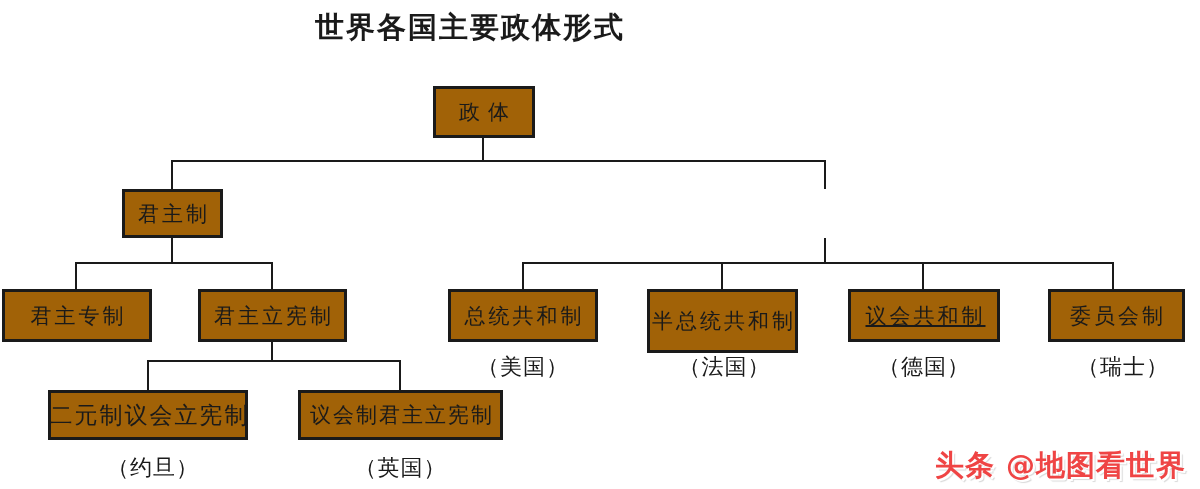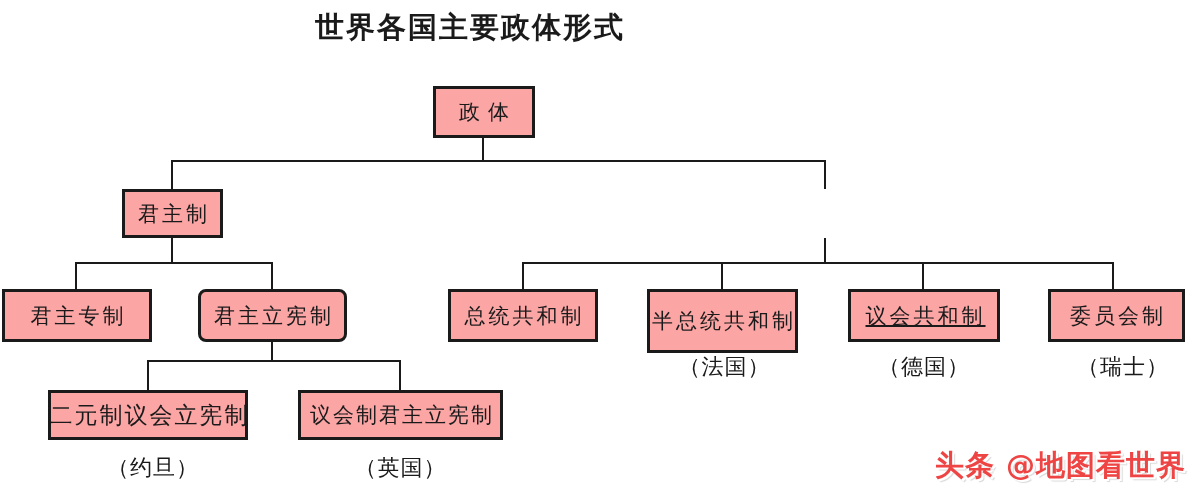--- a/index.html
+++ b/index.html
@@ -20,21 +20,21 @@
     font-size: 29px;
     font-weight: bold;
     letter-spacing: 2px;
     white-space: nowrap;
   }
 
   .box {
     position: absolute;
     box-sizing: border-box;
     border: 3px solid #1a1a1a;
-    background: #fca5a5;
+    background: #a16207;
     display: flex;
     align-items: center;
     justify-content: center;
     font-size: 21px;
     letter-spacing: 3px;
     white-space: nowrap;
     text-indent: 3px; 
   }
 
   .country {
@@ -45,21 +45,21 @@
     white-space: nowrap;
   }
 
   .hl, .vl { position: absolute; background: #1a1a1a; }
 
   
   .n-root  { left: 433px; top:  86px; width: 102px; height: 52px; letter-spacing: 8px; text-indent: 8px; }
   .n-mon   { left: 122px; top: 189px; width: 101px; height: 49px; }
   .n-rep   { left: 773px; top: 189px; width: 104px; height: 49px; }
   .n-abs   { left:   2px; top: 289px; width: 150px; height: 53px; }
-  .n-con   { left: 198px; top: 289px; width: 149px; height: 53px; border-radius: 8px; }
+  .n-con   { left: 198px; top: 289px; width: 149px; height: 53px; }
   .n-pres  { left: 448px; top: 289px; width: 150px; height: 53px; }
   .n-semi  { left: 647px; top: 289px; width: 151px; height: 64px; }
   .n-parep { left: 848px; top: 289px; width: 152px; height: 53px; text-decoration: underline; }
   .n-coun  { left: 1048px; top: 289px; width: 137px; height: 53px; }
   .n-dual  { left:  48px; top: 390px; width: 200px; height: 50px; font-size: 23px; letter-spacing: 2px; }
   .n-pamon { left: 298px; top: 390px; width: 205px; height: 50px; font-size: 21px; letter-spacing: 2px; }
 
   
   .c-pres  { left: 448px;  top: 352px; width: 150px; }
   .c-semi  { left: 648px;  top: 352px; width: 153px; }
@@ -130,20 +130,21 @@
   <div class="box n-mon">君主制</div>
   <div class="box n-abs">君主专制</div>
   <div class="box n-con">君主立宪制</div>
   <div class="box n-pres">总统共和制</div>
   <div class="box n-semi">半总统共和制</div>
   <div class="box n-parep">议会共和制</div>
   <div class="box n-coun">委员会制</div>
   <div class="box n-dual">二元制议会立宪制</div>
   <div class="box n-pamon">议会制君主立宪制</div>
 
+  <div class="country c-pres">（美国）</div>
   <div class="country c-semi">（法国）</div>
   <div class="country c-parep">（德国）</div>
   <div class="country c-coun">（瑞士）</div>
   <div class="country c-dual">（约旦）</div>
   <div class="country c-pamon">（英国）</div>
 
   <div class="watermark">头条 @地图看世界</div>
 
 </div>
 

